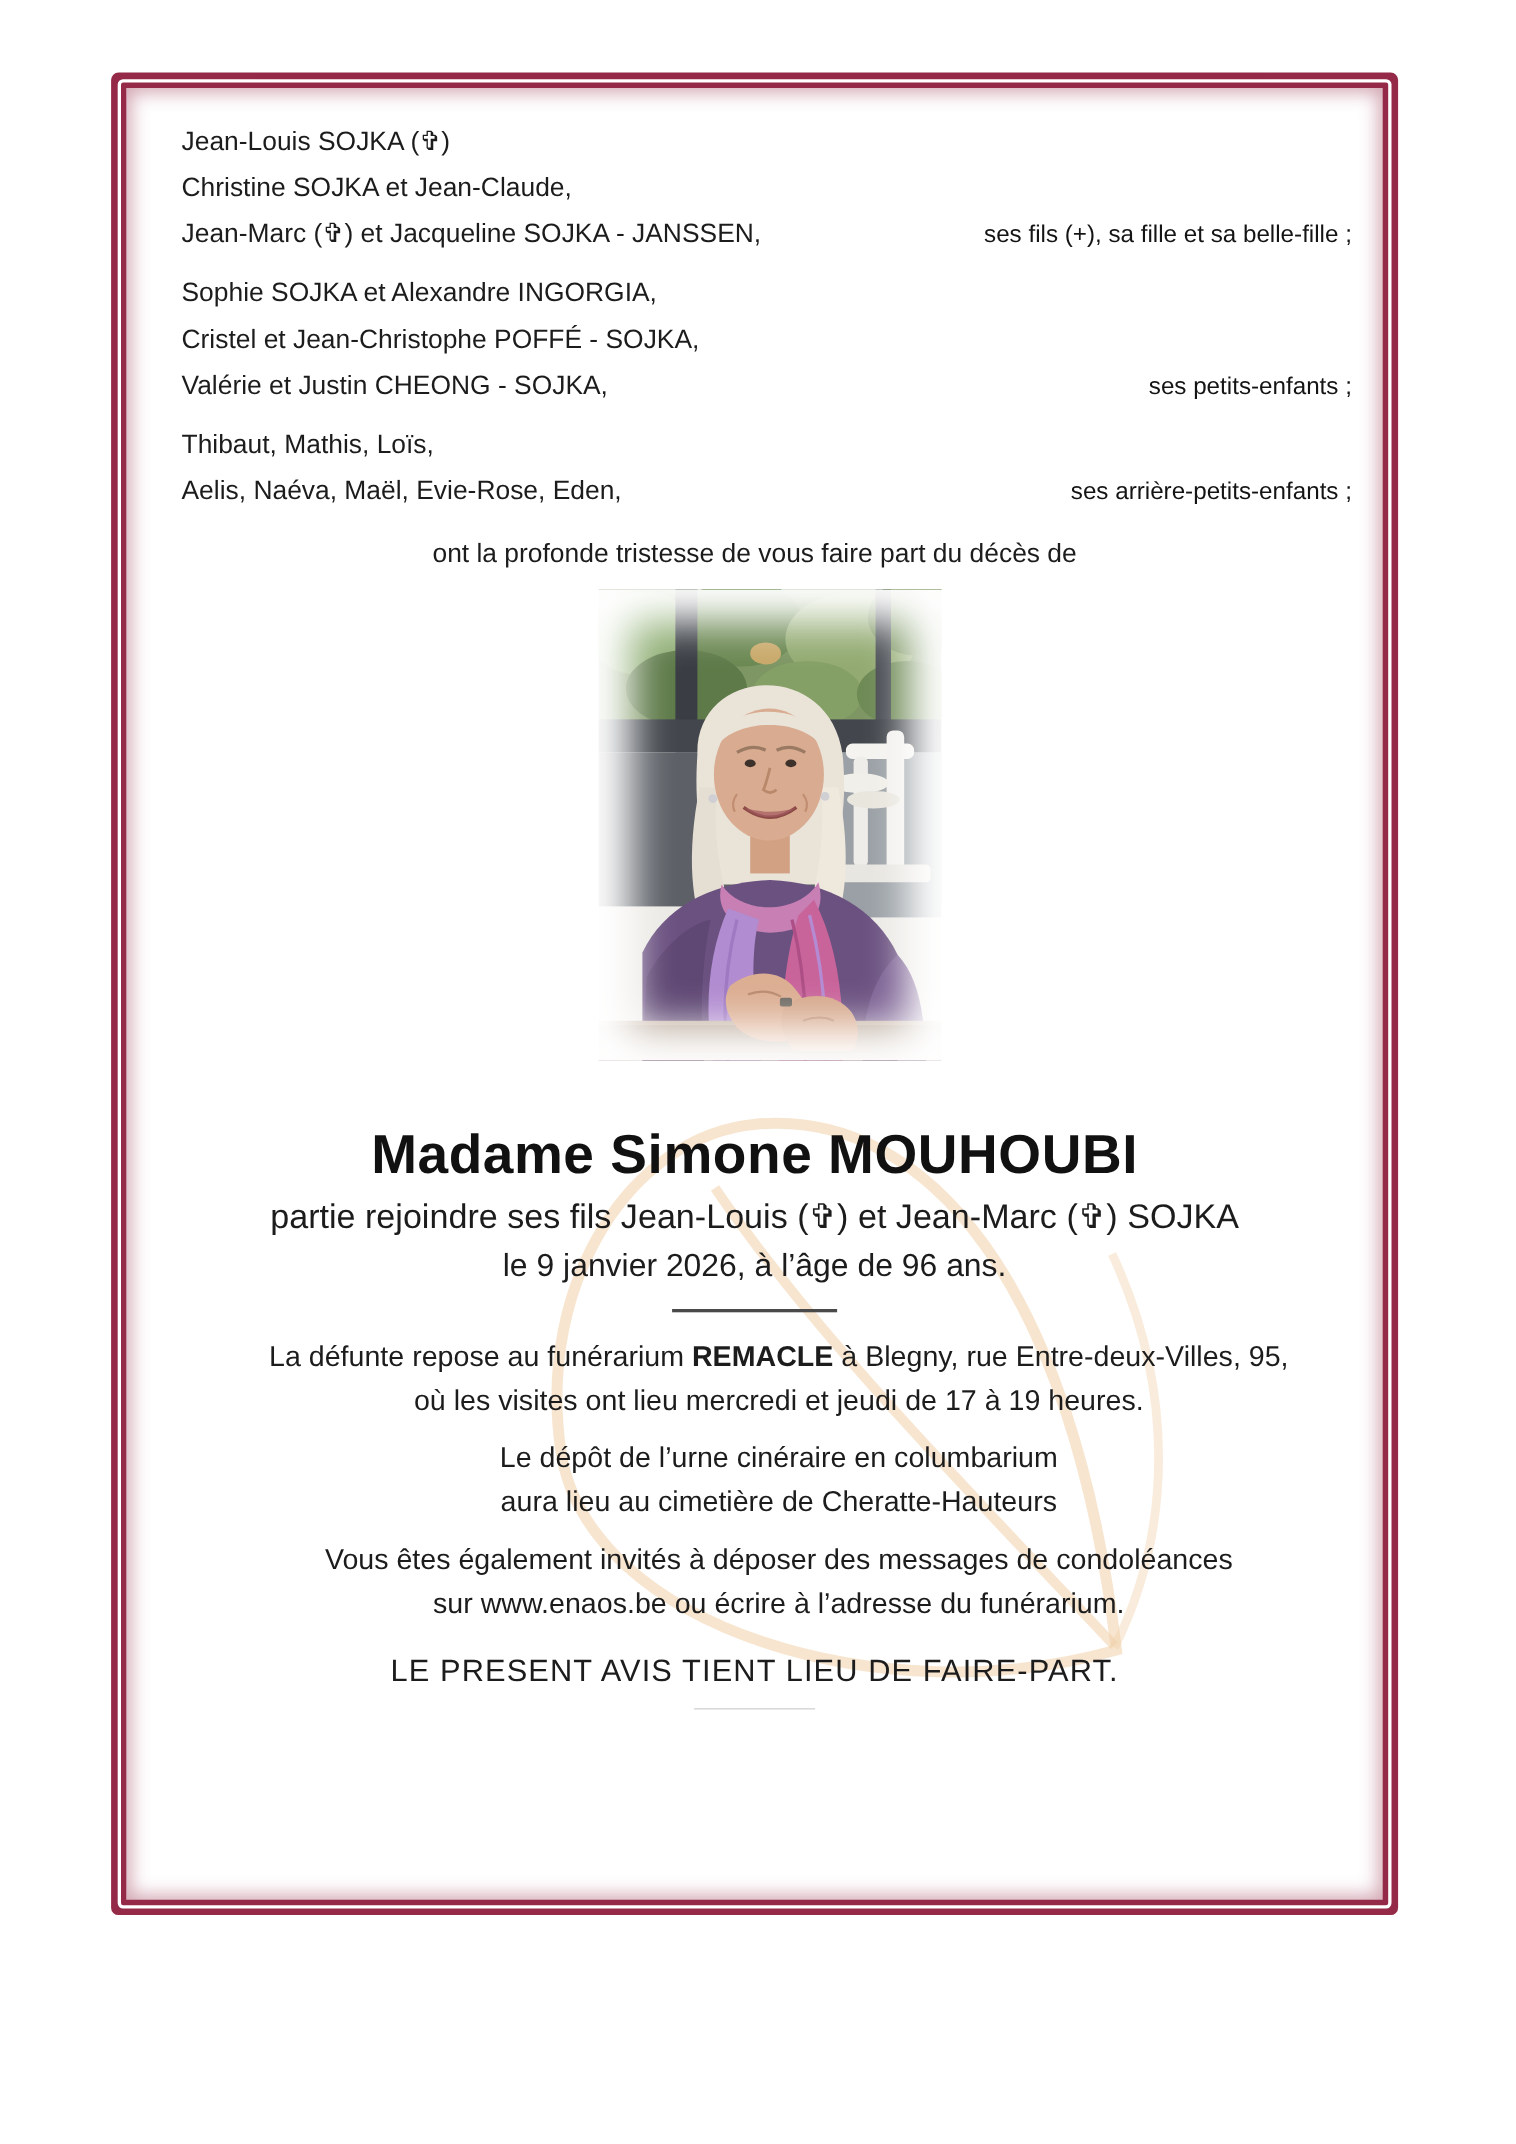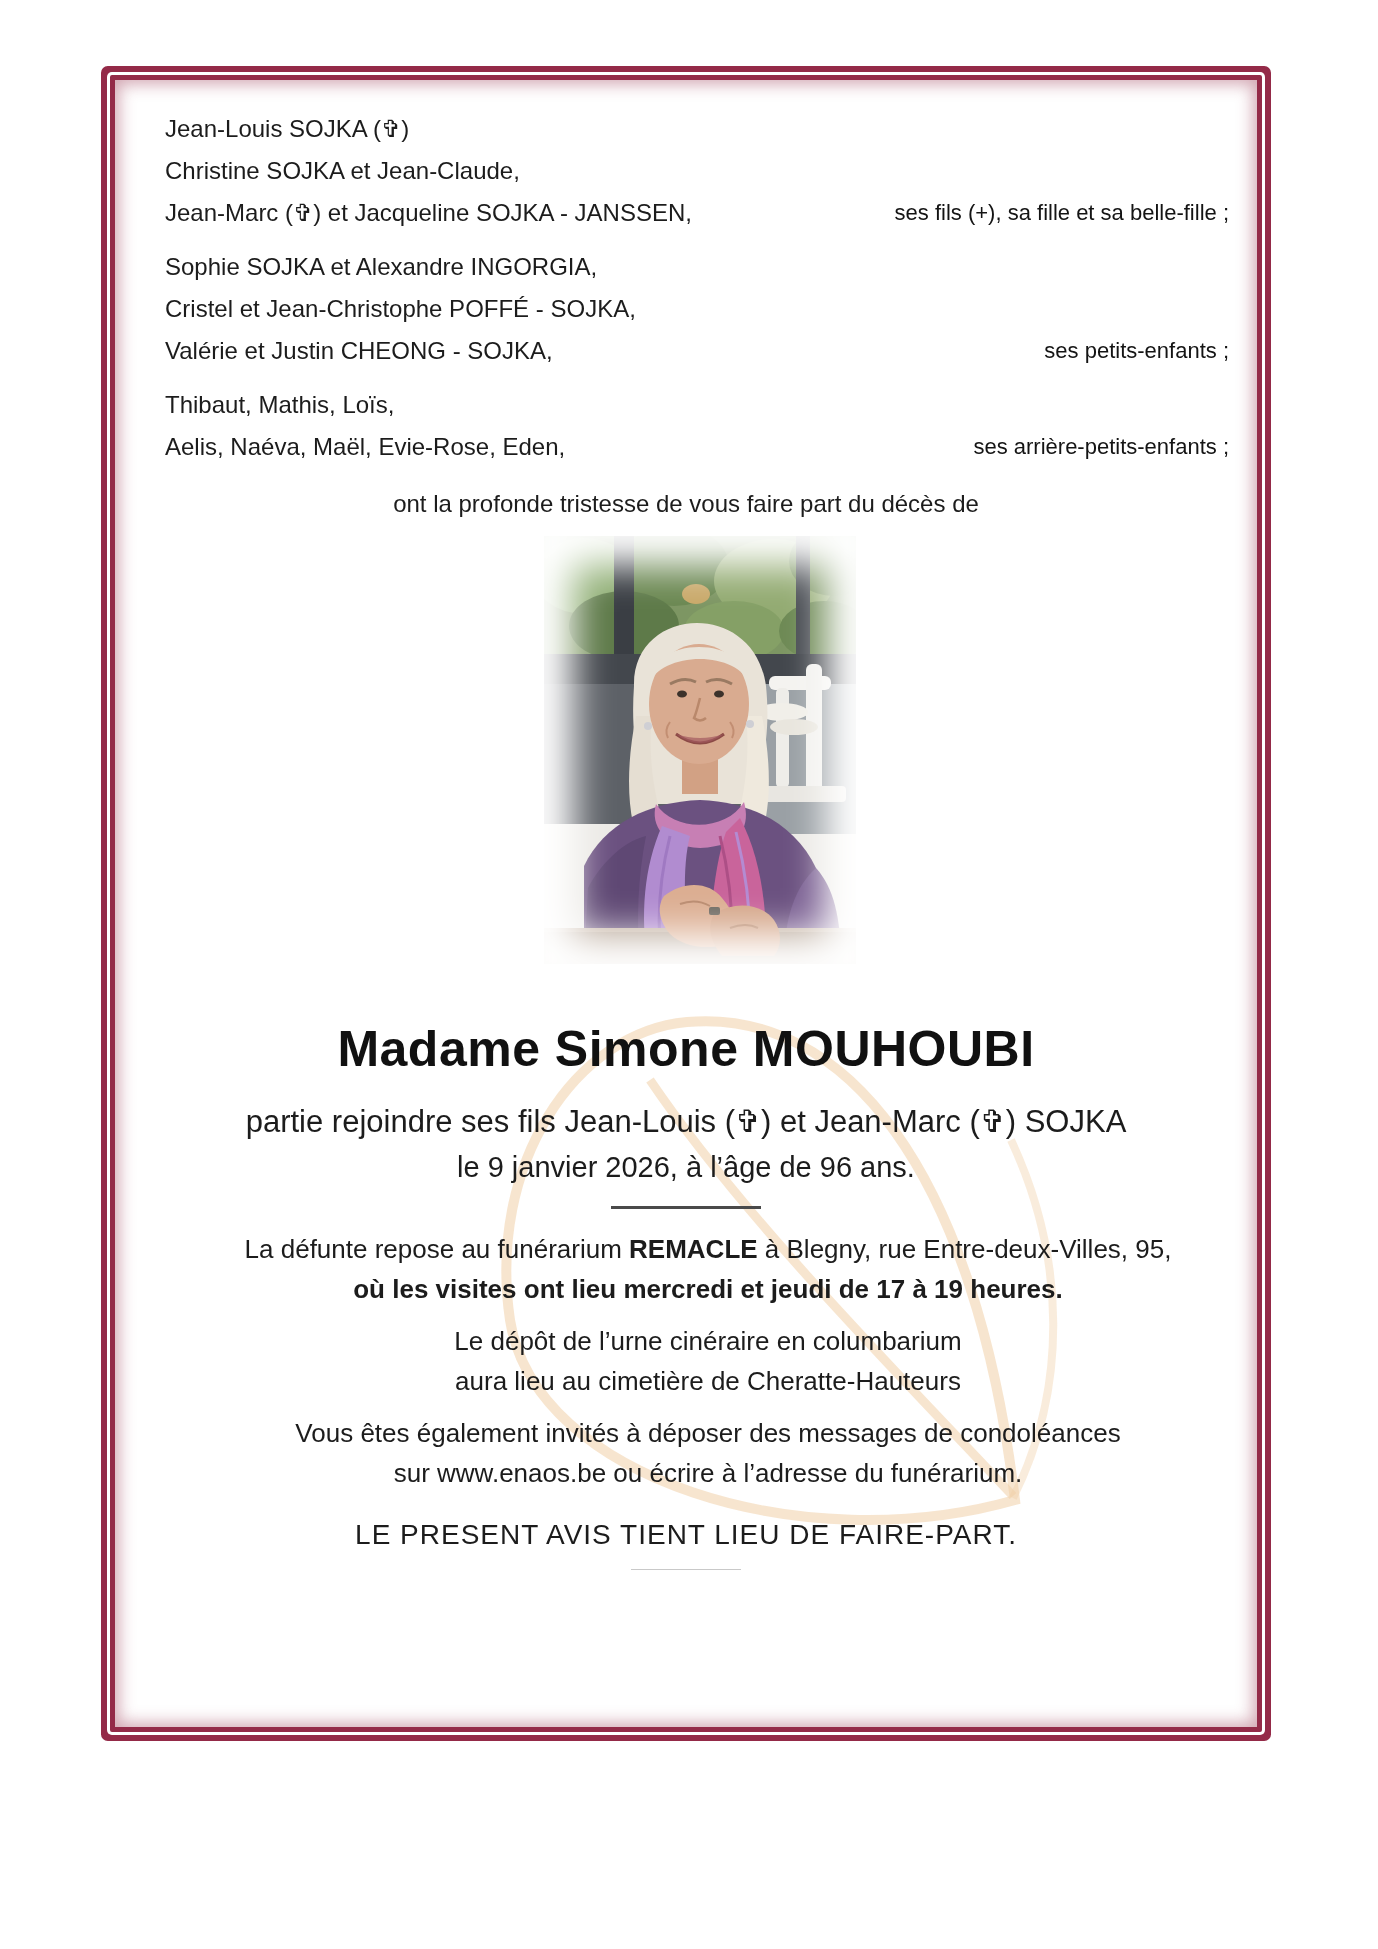--- a/index.html
+++ b/index.html
@@ -24,29 +24,29 @@
   .group-lines p{margin:0;font-size:24px;line-height:42px;white-space:nowrap;}
   .relation-label{font-size:22px;line-height:42px;white-space:nowrap;color:#141414;}
   
   .center{text-align:center;white-space:nowrap;margin:0;}
   .intro{font-size:24px;line-height:40px;margin-top:16px;}
   .photo{position:relative;width:312px;height:428px;margin:12px auto 0;transform:translateX(14px);}
   .photo svg{display:block;}
   .photo::after{content:'';position:absolute;inset:0;pointer-events:none;
     box-shadow:inset 0 0 38px 30px #ffffff;}
   .name{font-size:50px;font-weight:700;letter-spacing:.5px;margin:56px 0 0;color:#111;}
-  .rejoin{font-size:31px;line-height:44px;margin-top:22px;}
+  .rejoin{font-size:31px;line-height:44px;margin-top:6px;}
   .dateage{font-size:29px;line-height:38px;margin-top:4px;}
   .divider{margin:20px auto;}
   .divider.dark{width:150px;height:3px;background:#4a4a4a;}
   .divider.light{width:110px;height:1px;background:#c9c9c9;margin:14px auto;}
   .notice{margin-top:12px;}
   .notice:first-of-type{margin-top:0;}
   .notice p{font-size:26px;line-height:40px;padding-left:44px;}
-  .notice p.em{font-weight:700;}
+  .notice p.em{font-weight:400;}
   .avis{font-size:28px;line-height:40px;letter-spacing:1px;margin-top:22px;}
   .footer-line{font-size:26px;line-height:34px;}
   strong{font-weight:700;}
 </style>
 </head>
 <body>
 
 <div class="frame">
 
   <svg class="watermark" viewBox="0 0 680 600" xmlns="http://www.w3.org/2000/svg" aria-hidden="true">

